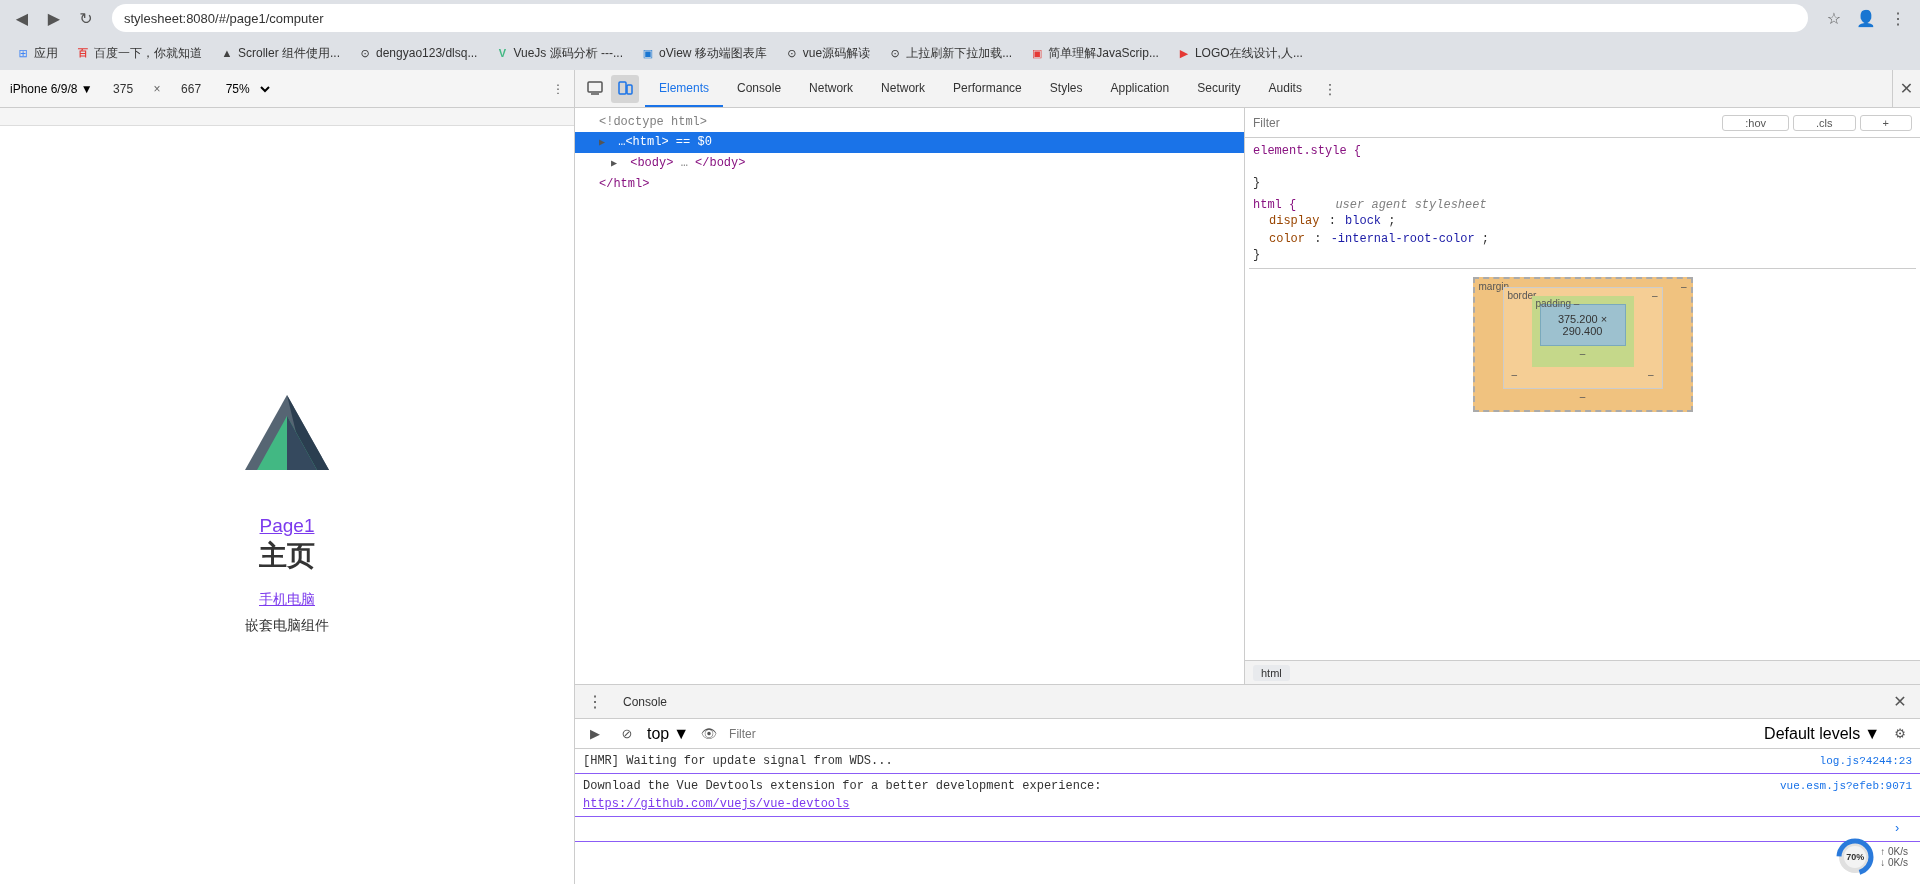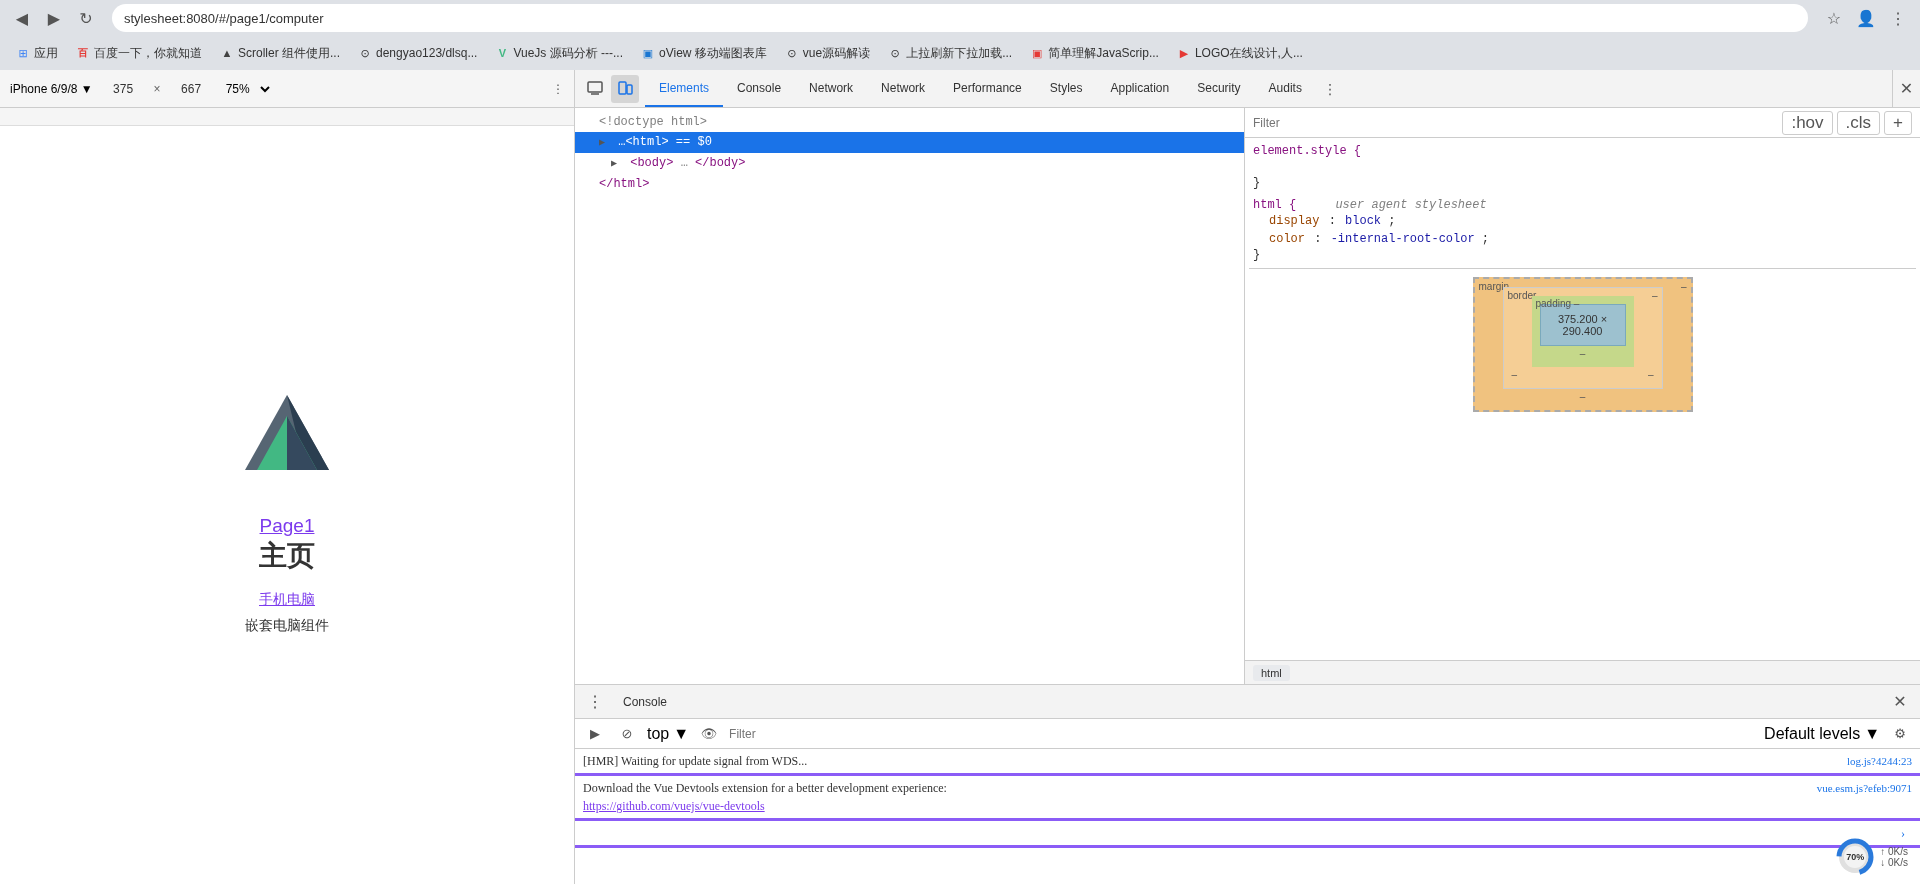--- a/index.html
+++ b/index.html
@@ -369,24 +369,24 @@
       font-size: 12px;
       outline: none;
     }
 
     .filter-badges {
       display: flex;
       gap: 4px;
     }
 
     .filter-badge {
-      padding: 1px 8px;
+      padding: 1px 22px;
       border: 1px solid #ccc;
       border-radius: 3px;
-      font-size: 17px;
+      font-size: 11px;
       cursor: pointer;
       color: #555;
     }
 
     .styles-content {
       flex: 1;
       overflow-y: auto;
       font-family: 'Courier New', monospace;
       font-size: 12px;
       padding: 4px;
@@ -554,26 +554,25 @@
     .console-content {
       flex: 1;
       overflow-y: auto;
       font-family: 'Courier New', monospace;
       font-size: 12px;
       background: white;
     }
 
     .console-line {
       padding: 3px 8px;
-      border-bottom: 3px solid #8b5cf6;
+      border-bottom: 1px solid #8b5cf6;
       display: flex;
       justify-content: flex-end;
       align-items: flex-start;
       line-height: 18px;
-      font-family: Liberation Serif, serif;
     }
 
     .console-text { color: #333; flex: 1; }
     .console-link { color: #1a73e8; text-decoration: none; cursor: pointer; margin-left: 8px; font-size: 11px; }
     .console-link2 { color: #7c3aed; text-decoration: underline; cursor: pointer; font-size: 12px; }
     .console-prompt { color: #1a73e8; }
     .console-arrow { color: #1a73e8; margin-right: 4px; }
 
     .net-stats {
       display: flex;

